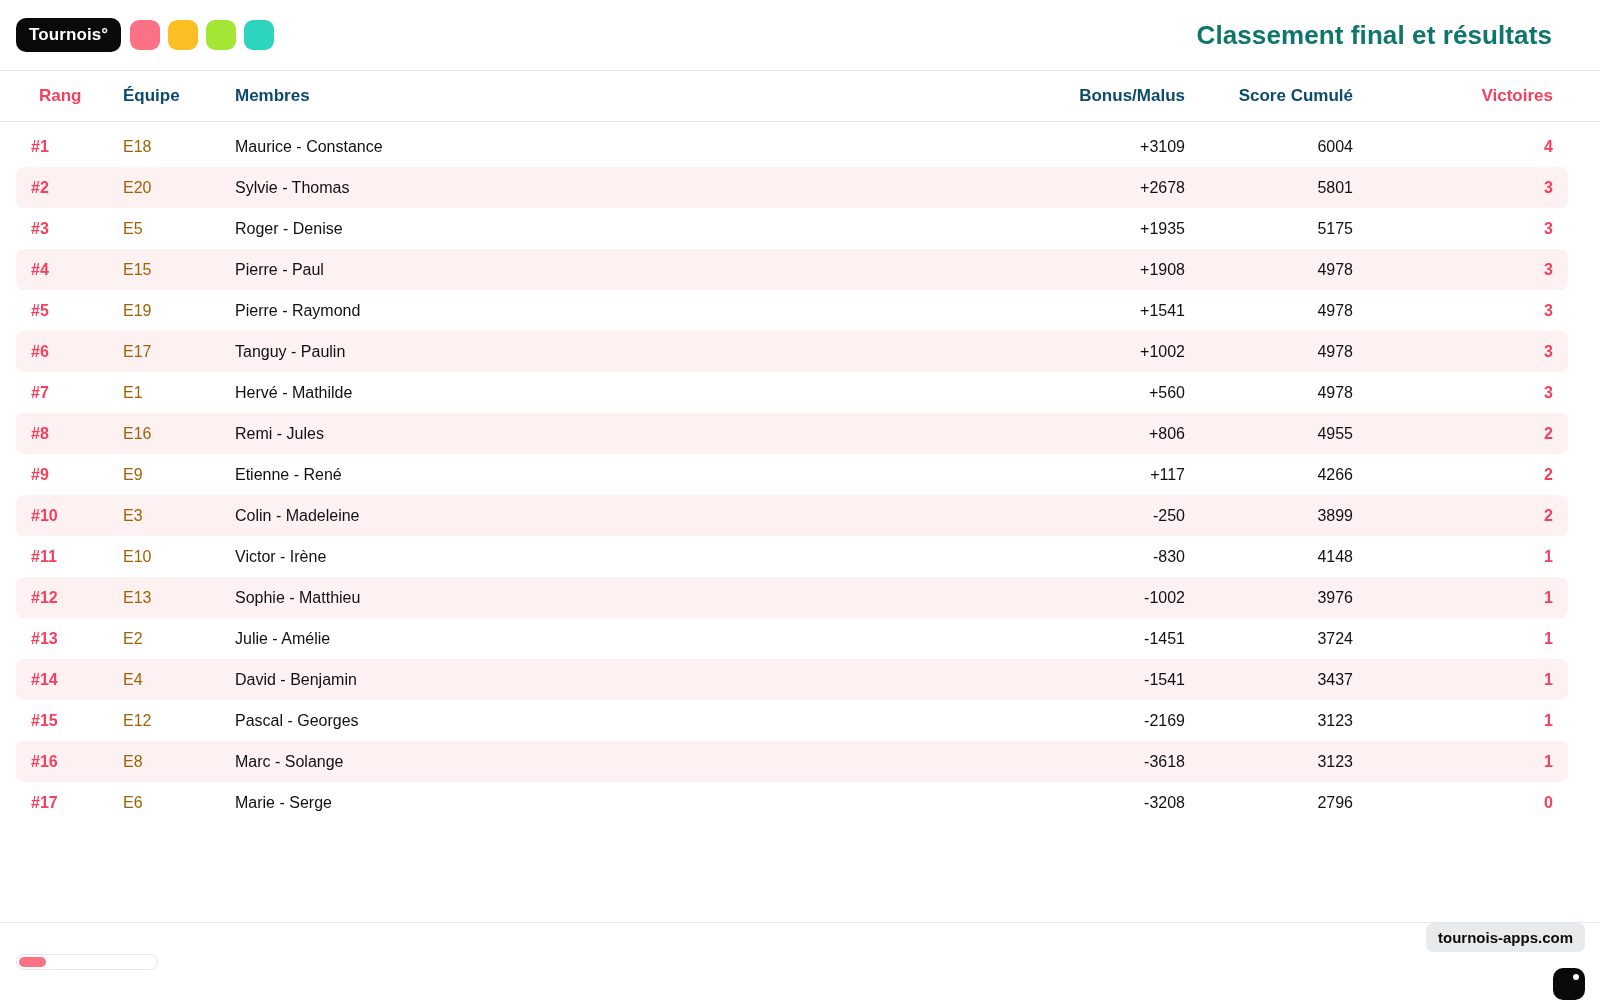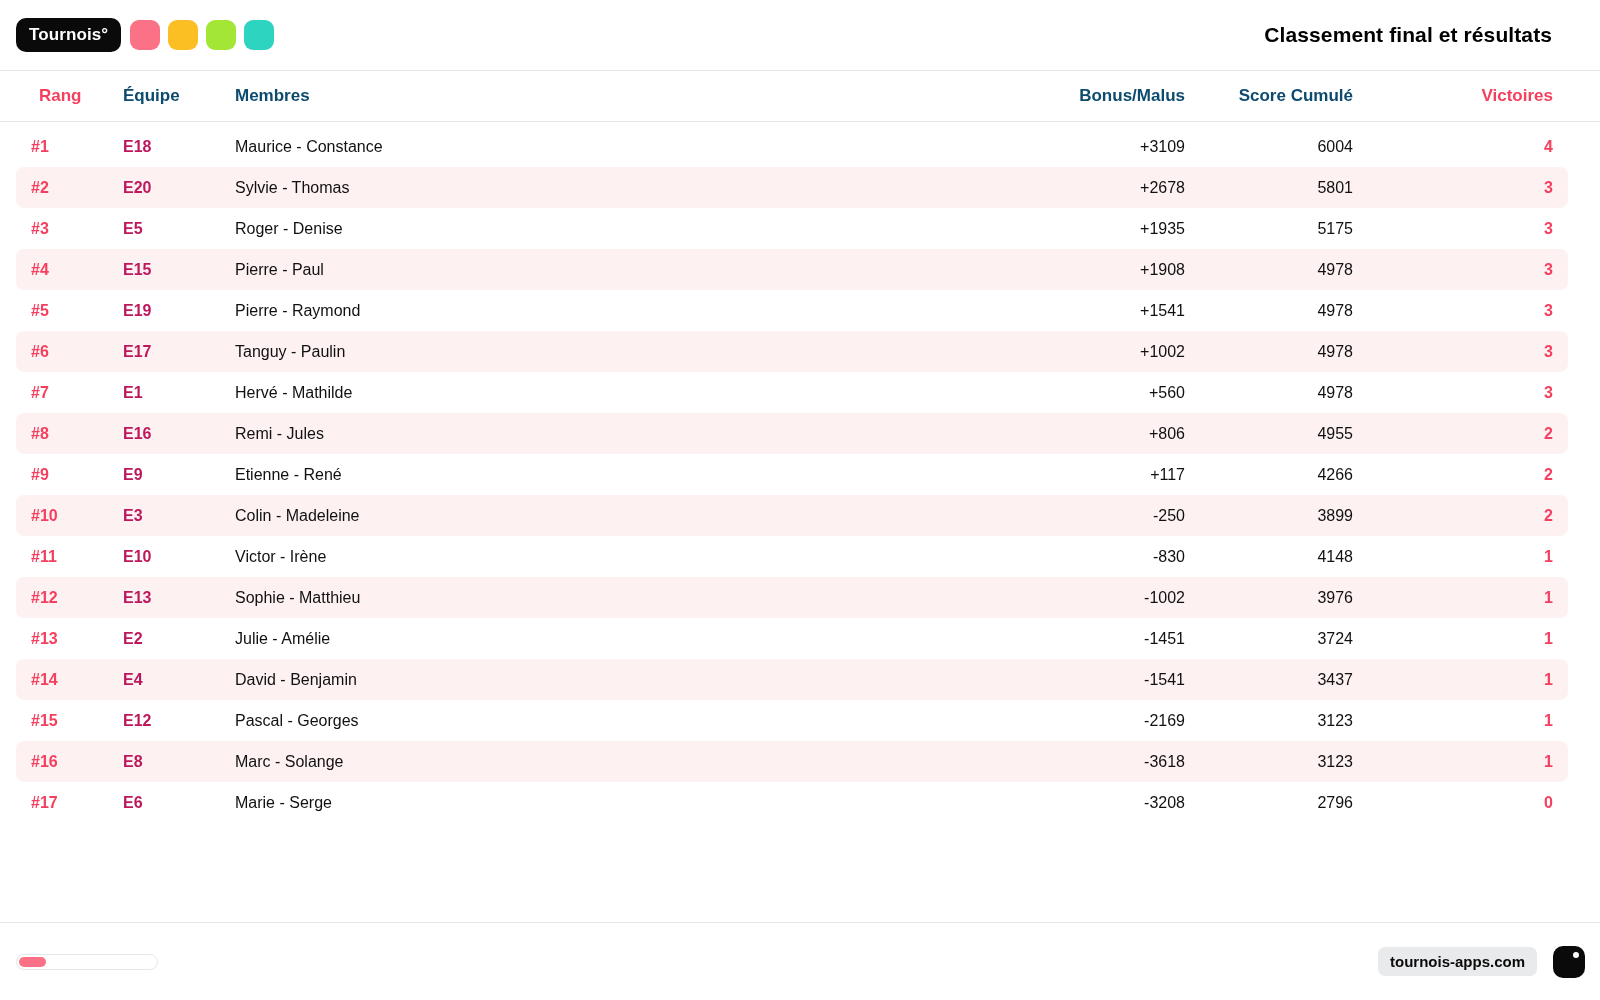--- a/index.html
+++ b/index.html
@@ -4,44 +4,44 @@
 <style>
   * { margin: 0; padding: 0; box-sizing: border-box; }
   html, body { width: 1600px; height: 1000px; background: #ffffff; overflow: hidden; }
   body { font-family: "Liberation Sans", "DejaVu Sans", sans-serif; color: #111; display: flex; flex-direction: column; }
 
   
   .topbar { height: 71px; flex: 0 0 71px; display: flex; align-items: center; padding: 0 48px 0 16px; border-bottom: 1px solid #e5e7eb; }
   .logo-pill { background: #0a0a0a; color: #fff; font-weight: bold; font-size: 17px; padding: 7px 13px; border-radius: 10px; letter-spacing: 0.1px; }
   .palette { display: flex; gap: 8px; margin-left: 9px; }
   .swatch { width: 30px; height: 30px; border-radius: 9px; }
-  .page-title { margin-left: auto; font-size: 21px; font-weight: bold; color: #000000; letter-spacing: 0.1px; }
+  .page-title { margin-left: auto; font-size: 26px; font-weight: bold; color: #0f766e; letter-spacing: 0.1px; }
 
   
   .table-wrap { flex: 1 1 auto; }
   .grid-row { display: grid; grid-template-columns: 92px 112px 780px 170px 168px 200px; align-items: center; }
   .thead { border-bottom: 1.5px solid #e5e7eb; }
   .thead .grid-row { height: 50px; margin: 0 32px 0 16px; padding: 0 15px; }
   .th { font-size: 17px; font-weight: bold; color: #0c4a6e; }
   .th.num, .td.num { text-align: right; }
   .th.rose { color: #f43f5e; margin-left: 8px; }
 
   .tbody { padding-top: 4px; }
   .row { height: 41px; margin: 0 32px 0 16px; padding: 0 15px; border-radius: 8px; }
   .row.alt { background: #fdf1f2; }
   .td { font-size: 16px; color: #111; }
   .td.rank { color: #f43f5e; font-weight: bold; }
-  .td.team { font-weight: bold; color: #be185d; }
+  .td.team { font-weight: normal; color: #a16207; }
   .td.wins { color: #f43f5e; font-weight: bold; }
 
   
   .footer { flex: 0 0 78px; border-top: 1px solid #e5e7eb; display: flex; align-items: center; padding: 0 15px 0 16px; }
   .progress { width: 142px; height: 16px; border: 1px solid #e5e7eb; border-radius: 999px; background: #fff; padding: 2px; }
   .progress-fill { height: 100%; background: #fb7185; border-radius: 999px; }
-  .footer-right { margin-left: auto; display: flex; align-items: center; gap: 16px; }
+  .footer-right { margin-left: auto; display: flex; align-items: flex-end; gap: 16px; flex-direction: column; }
   .site-badge { background: #e9eaec; border-radius: 7px; padding: 6px 12px; font-size: 15px; font-weight: bold; color: #0a0a0a; }
   .mark { width: 32px; height: 32px; background: #0a0a0a; border-radius: 10px; position: relative; }
   .mark .deg { position: absolute; top: 6px; right: 6px; width: 6px; height: 6px; border: 3px solid #fff; border-radius: 50%; }
 </style>
 </head>
 <body>
 
 <div class="topbar">
   <div class="logo-pill">Tournois°</div>
   <div class="palette">

